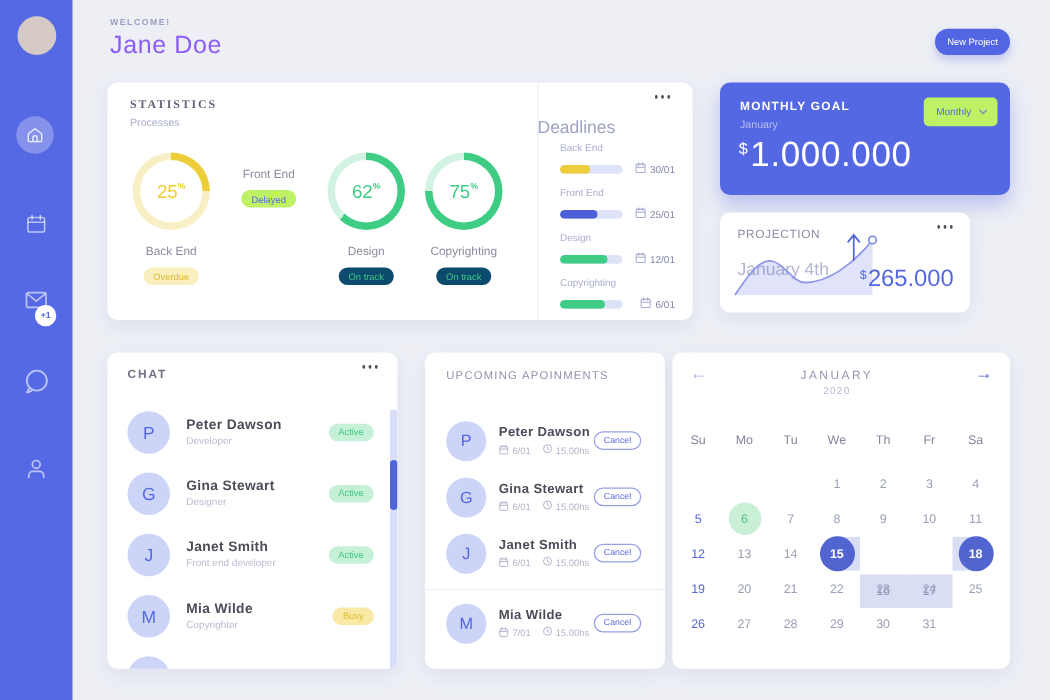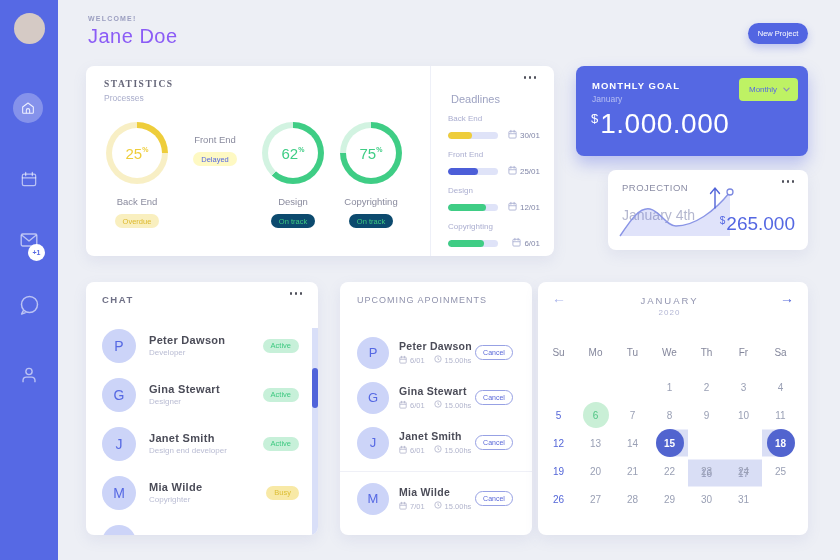--- a/index.html
+++ b/index.html
@@ -35,48 +35,48 @@
   .processes { position:absolute; left:12px; top:56px; display:flex; }
   .process-col { width:78px; display:flex; flex-direction:column; align-items:center; }
   .ring { width:62px; height:62px; border-radius:50%; display:flex; align-items:center; justify-content:center; }
   .ring-inner { width:50px; height:50px; border-radius:50%; background:#fff; display:flex; align-items:center; justify-content:center; }
   .ring-num { font-size:15px; font-weight:500; }
   .ring-inner sup { font-size:7px; font-weight:bold; position:relative; top:-4px; }
   .process-label { margin-top:12px; font-size:9.5px; color:#8a8b9e; }
   .process-col .badge { margin-top:7px; }
   .badge { height:14px; padding:0 8px; border-radius:7px; font-size:7.5px; display:inline-flex; align-items:center; justify-content:center; white-space:nowrap; }
   .badge[data-status="overdue"]  { background:#f9efbf; color:#ddb92e; }
-  .badge[data-status="delayed"]  { background:#fef9c3; color:#5568e0; }
+  .badge[data-status="delayed"]  { background:#bef264; color:#5568e0; }
   .badge[data-status="on-track"] { background:#0c4a6e; color:#3ec981; }
   .badge[data-status="active"]   { background:#c7f0d9; color:#3ec981; }
   .badge[data-status="busy"]     { background:#f8e9a6; color:#dcbe35; }
 
   
-  .dl-title { position:absolute; left:365px; top:27px; font-size:11px; color:#9ea3c2; }
+  .dl-title { position:absolute; left:344px; top:27px; font-size:14px; color:#9ea3c2; }
   .dl-list { position:absolute; left:362px; top:48px; right:14px; }
   .dl-item + .dl-item { margin-top:9px; }
   .dl-label { font-size:8px; color:#abaed0; }
   .dl-row { display:flex; align-items:center; justify-content:space-between; margin-top:6px; }
   .dl-track { width:50px; height:7px; border-radius:4px; background:#dfe3f8; overflow:hidden; }
   .dl-fill { height:100%; border-radius:4px; }
   .dl-date { display:flex; align-items:center; gap:3px; font-size:8px; color:#8287a8; }
   .dl-date svg { color:#a3a9cf; }
 
   
   .goal { left:576px; top:66px; width:232px; height:90px; background:#5568e3; box-shadow:0 8px 16px rgba(85,104,227,0.35); }
   .goal-title { position:absolute; left:16px; top:14px; font-size:9.5px; font-weight:bold; letter-spacing:1px; color:#fff; }
   .goal-sub { position:absolute; left:16px; top:28px; font-size:8.5px; color:rgba(255,255,255,0.55); }
   .goal-select { position:absolute; right:10px; top:12px; height:23px; padding:0 8px 0 10px; background:#bef264; border:none; border-radius:4px; display:flex; align-items:center; gap:6px; font-size:8px; color:#5568e3; }
   .goal-select svg { color:#8a90b8; }
   .goal-amount { position:absolute; left:15px; top:42px; color:#fff; display:flex; }
   .goal-cur { font-size:13px; margin-top:3px; margin-right:2px; }
   .goal-num { font-size:28px; font-weight:500; letter-spacing:0.5px; }
 
   
-  .proj { left:576px; top:170px; width:200px; height:80px;margin-left:32px; }
+  .proj { left:576px; top:170px; width:200px; height:80px; }
   .proj .dots { right:14px; top:10px; }
   .proj-title { position:absolute; left:14px; top:12px; font-size:9.5px; letter-spacing:0.5px; color:#8b8da5; }
   .proj-sub { position:absolute; left:14px; top:37px; font-size:14px; color:#b4b7cf; }
   .proj-chart { position:absolute; left:8px; top:12px; }
   .proj-amount { position:absolute; right:13px; bottom:15px; display:flex; color:#5467e2; }
   .proj-cur { font-size:10px; margin-top:2px; margin-right:1px; }
   .proj-num { font-size:19px; font-weight:500; }
 
   
   .chat { left:86px; top:282px; width:232px; height:253px; overflow:hidden; }
@@ -373,21 +373,21 @@
           </div>
           <span class="badge" data-status="active">Active</span>
         </div>
 
         <div class="chat-row">
           <div class="avatar-circle">
             <span>J</span>
           </div>
           <div class="chat-info">
             <div class="chat-name">Janet Smith</div>
-            <div class="chat-role">Design end developer</div>
+            <div class="chat-role">Front end developer</div>
           </div>
           <span class="badge" data-status="active">Active</span>
         </div>
 
         <div class="chat-row">
           <div class="avatar-circle">
             <span>M</span>
           </div>
           <div class="chat-info">
             <div class="chat-name">Mia Wilde</div>

